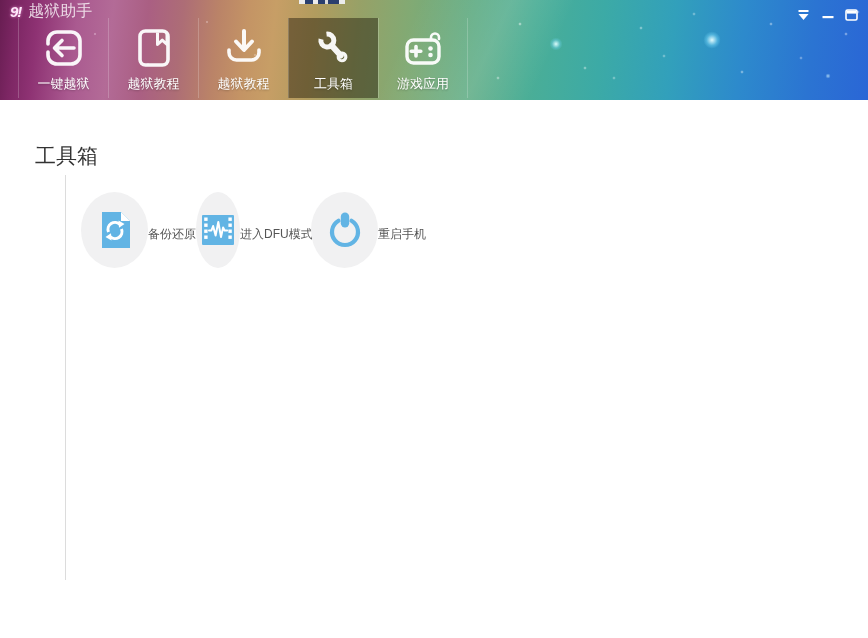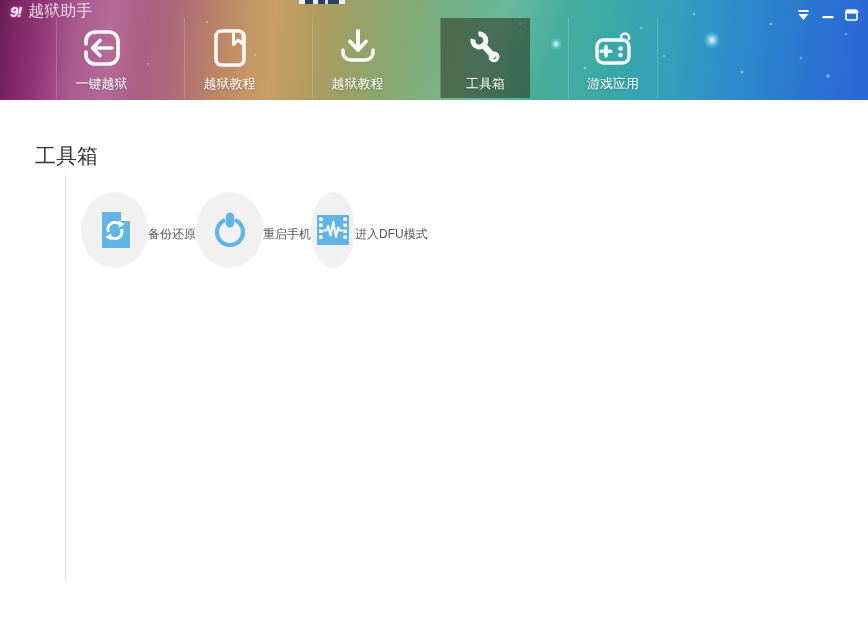--- a/index.html
+++ b/index.html
@@ -51,21 +51,21 @@
           color:#ffe9fb; letter-spacing:-1px; text-shadow:0 0 3px rgba(255,170,230,.8); }
   .app-title { margin-left:7px; font-size:16px; color:rgba(255,255,255,.78); }
   .win-controls { position:absolute; right:9px; top:8px; display:flex; align-items:center; gap:9px; }
   .win-btn { width:15px; height:14px; display:flex; align-items:center; justify-content:center; cursor:pointer; }
 
   
   .tabs { position:absolute; left:18px; top:18px; height:80px; display:flex; }
   .tab {
     position:relative; width:90px; height:80px; cursor:pointer;
     display:flex; flex-direction:column; align-items:center; justify-content:flex-end;
-    padding-bottom:5px; border-left:1px solid rgba(255,255,255,.20);margin-left:38px;
+    padding-bottom:5px; border-left:1px solid rgba(255,255,255,.20);
   }
   .tab:last-child { border-right:1px solid rgba(255,255,255,.20); }
   .tab.active { background:rgba(24,18,4,.44); }
   .tab .nav-icon { position:absolute; top:7px; left:50%; transform:translateX(-50%); opacity:.95; }
   .tab-label { font-size:13px; color:#ffffff; text-shadow:0 1px 2px rgba(0,0,0,.28); white-space:nowrap; }
 
   
   .artifact {
     position:absolute; left:299px; top:0; width:46px; height:4px;
     background:linear-gradient(90deg,#ececec 0 6px,#2a3f6e 6px 14px,#ececec 14px 19px,
@@ -180,30 +180,20 @@
           <path d="M28,4 v9 h9 z" fill="#ffffff"></path>
           <path d="M15.5,24 A7,7 0 0 1 27,16.5" fill="none" stroke="#fff" stroke-width="3"></path>
           <path d="M25.5,12.5 L31.5,16 L26,19.8 z" fill="#fff"></path>
           <path d="M28.5,21 A7,7 0 0 1 17,28.5" fill="none" stroke="#fff" stroke-width="3"></path>
           <path d="M18.5,32.5 L12.5,29 L18,25.2 z" fill="#fff"></path>
         </svg>
       </div>
       <span class="tool-label">备份还原</span>
     </div>
 
-
-    <div class="tool">
-      <div class="tool-circle">
-        <svg width="44" height="44" viewBox="0 0 44 44">
-          <path d="M15.5,12.75 A13,13 0 1 0 28.5,12.75" fill="none" stroke="#62b4e4" stroke-width="4.2" stroke-linecap="round"></path>
-          <rect x="17.8" y="4.5" width="8.4" height="15" rx="4.2" fill="#62b4e4"></rect>
-        </svg>
-      </div>
-      <span class="tool-label">重启手机</span>
-    </div>
 
     <div class="tool">
       <div class="tool-circle">
         <svg width="44" height="44" viewBox="0 0 44 44">
           <rect x="6" y="7" width="32" height="30" rx="1" fill="#62b4e4"></rect>
           <g fill="#fff">
             <rect x="8.2" y="9.5" width="3.4" height="3.4"></rect>
             <rect x="8.2" y="15.5" width="3.4" height="3.4"></rect>
             <rect x="8.2" y="21.5" width="3.4" height="3.4"></rect>
             <rect x="8.2" y="27.5" width="3.4" height="3.4"></rect>
@@ -211,14 +201,24 @@
             <rect x="32.4" y="15.5" width="3.4" height="3.4"></rect>
             <rect x="32.4" y="21.5" width="3.4" height="3.4"></rect>
             <rect x="32.4" y="27.5" width="3.4" height="3.4"></rect>
           </g>
           <path d="M13,22.5 h2.4 l1.7,-4.5 2.5,9.5 2.7,-13.5 2.7,15 2.1,-9.5 1.5,3 h2.6" fill="none" stroke="#fff" stroke-width="2" stroke-linejoin="round" stroke-linecap="round"></path>
         </svg>
       </div>
       <span class="tool-label">进入DFU模式</span>
     </div>
 
+    <div class="tool">
+      <div class="tool-circle">
+        <svg width="44" height="44" viewBox="0 0 44 44">
+          <path d="M15.5,12.75 A13,13 0 1 0 28.5,12.75" fill="none" stroke="#62b4e4" stroke-width="4.2" stroke-linecap="round"></path>
+          <rect x="17.8" y="4.5" width="8.4" height="15" rx="4.2" fill="#62b4e4"></rect>
+        </svg>
+      </div>
+      <span class="tool-label">重启手机</span>
+    </div>
+
   </div>
 </div>
 
 </body></html>

